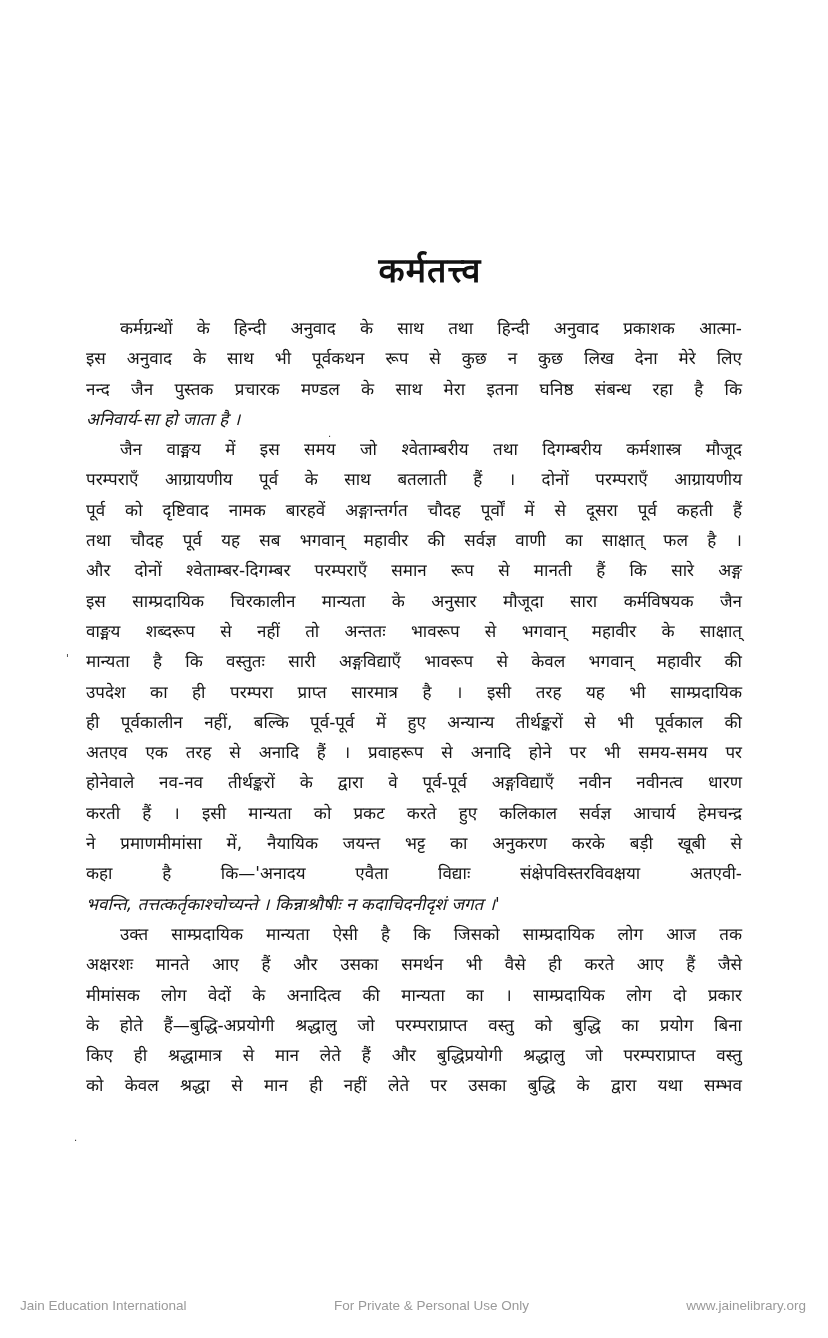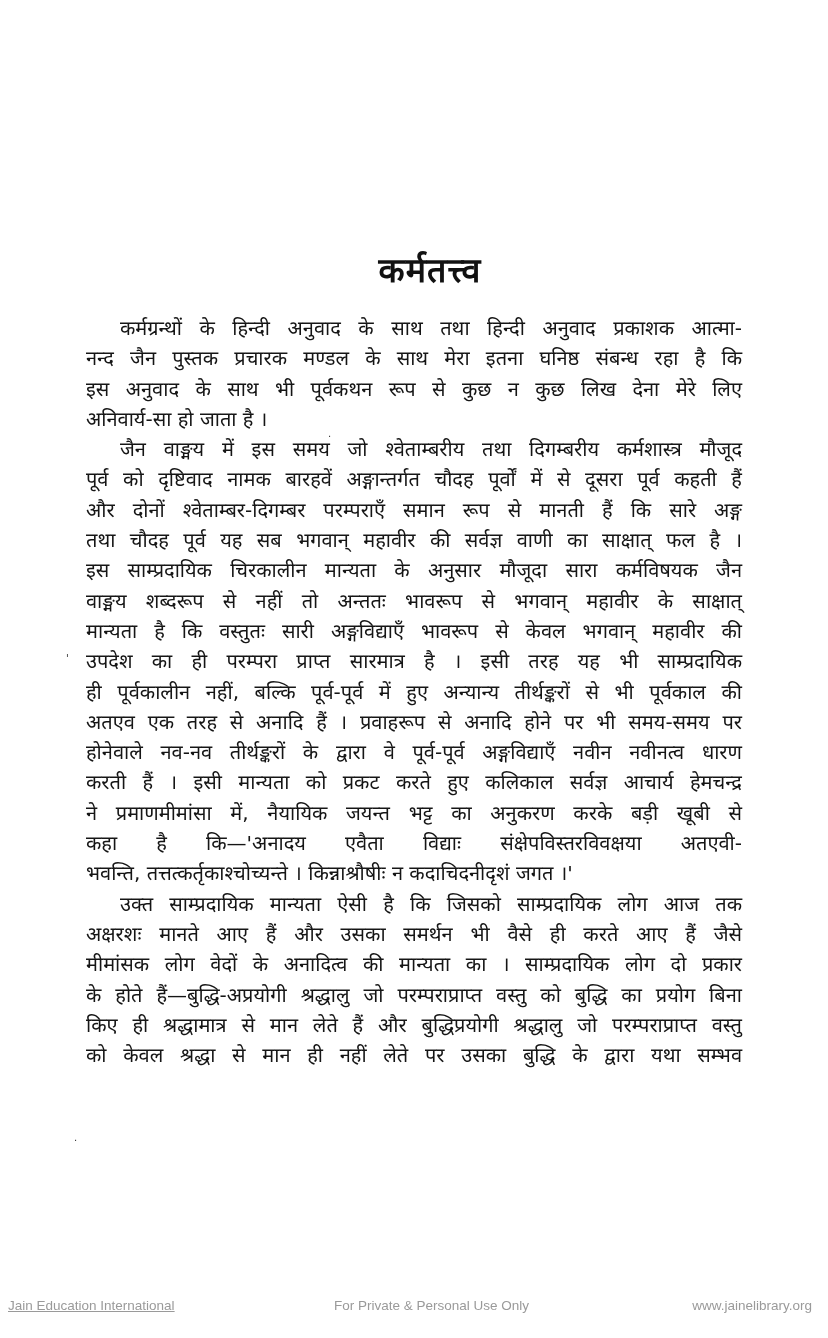--- a/index.html
+++ b/index.html
@@ -22,64 +22,65 @@
     color: #111;
   }
   .body-text {
     position: absolute;
     left: 86px; width: 656px;
     top: 313px;
   }
   .line {
     height: 30.3px;
     line-height: 30.3px;
-    font-size: 20px;
+    font-size: 17px;
     white-space: nowrap;
     text-align: justify;
     text-align-last: justify;
     overflow: visible;
   }
-  .line.last { text-align-last: left; }
+  .line.last { text-align-last: left; font-style: italic; }
   .line.indent { padding-left: 34px; }
   .mark {
     position: absolute;
     font-size: 10px;
     color: #333;
   }
   .footer {
     position: absolute;
     top: 1298px; left: 0; width: 828px;
     height: 20px;
     font-family: "Liberation Sans", sans-serif;
     font-size: 13.5px;
     color: #9a9a9a;
   }
   .footer span { position: absolute; top: 0; }
-  .f-left { left: 8px; text-decoration: underline; }
+  .f-left { left: 20px; }
   .f-mid { left: 334px; }
-  .f-right { right: 16px; }
+  .f-right { right: 22px; }
 </style>
 </head>
 <body>
 
 <div class="page">
 
   <div class="title">कर्मतत्त्व</div>
 
   <div class="body-text">
 
     <div class="line indent">कर्मग्रन्थों के हिन्दी अनुवाद के साथ तथा हिन्दी अनुवाद प्रकाशक आत्मा-</div>
+    <div class="line">इस अनुवाद के साथ भी पूर्वकथन रूप से कुछ न कुछ लिख देना मेरे लिए</div>
     <div class="line">नन्द जैन पुस्तक प्रचारक मण्डल के साथ मेरा इतना घनिष्ठ संबन्ध रहा है कि</div>
-    <div class="line">इस अनुवाद के साथ भी पूर्वकथन रूप से कुछ न कुछ लिख देना मेरे लिए</div>
     <div class="line last">अनिवार्य-सा हो जाता है ।</div>
 
     <div class="line indent">जैन वाङ्मय में इस समय जो श्वेताम्बरीय तथा दिगम्बरीय कर्मशास्त्र मौजूद</div>
+    <div class="line">परम्पराएँ आग्रायणीय पूर्व के साथ बतलाती हैं । दोनों परम्पराएँ आग्रायणीय</div>
     <div class="line">पूर्व को दृष्टिवाद नामक बारहवें अङ्गान्तर्गत चौदह पूर्वों में से दूसरा पूर्व कहती हैं</div>
+    <div class="line">तथा चौदह पूर्व यह सब भगवान् महावीर की सर्वज्ञ वाणी का साक्षात् फल है ।</div>
     <div class="line">और दोनों श्वेताम्बर-दिगम्बर परम्पराएँ समान रूप से मानती हैं कि सारे अङ्ग</div>
-    <div class="line">तथा चौदह पूर्व यह सब भगवान् महावीर की सर्वज्ञ वाणी का साक्षात् फल है ।</div>
     <div class="line">इस साम्प्रदायिक चिरकालीन मान्यता के अनुसार मौजूदा सारा कर्मविषयक जैन</div>
     <div class="line">वाङ्मय शब्दरूप से नहीं तो अन्ततः भावरूप से भगवान् महावीर के साक्षात्</div>
     <div class="line">मान्यता है कि वस्तुतः सारी अङ्गविद्याएँ भावरूप से केवल भगवान् महावीर की</div>
     <div class="line">उपदेश का ही परम्परा प्राप्त सारमात्र है । इसी तरह यह भी साम्प्रदायिक</div>
     <div class="line">ही पूर्वकालीन नहीं, बल्कि पूर्व-पूर्व में हुए अन्यान्य तीर्थङ्करों से भी पूर्वकाल की</div>
     <div class="line">अतएव एक तरह से अनादि हैं । प्रवाहरूप से अनादि होने पर भी समय-समय पर</div>
     <div class="line">होनेवाले नव-नव तीर्थङ्करों के द्वारा वे पूर्व-पूर्व अङ्गविद्याएँ नवीन नवीनत्व धारण</div>
     <div class="line">करती हैं । इसी मान्यता को प्रकट करते हुए कलिकाल सर्वज्ञ आचार्य हेमचन्द्र</div>
     <div class="line">ने प्रमाणमीमांसा में, नैयायिक जयन्त भट्ट का अनुकरण करके बड़ी खूबी से</div>
     <div class="line">कहा है कि—'अनादय एवैता विद्याः संक्षेपविस्तरविवक्षया अतएवी-</div>

